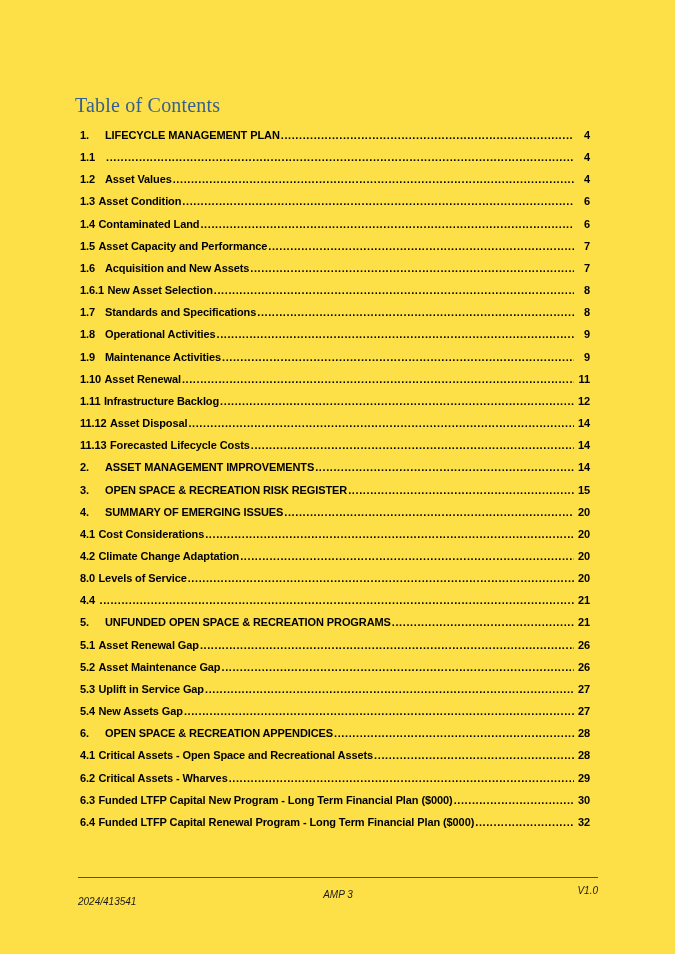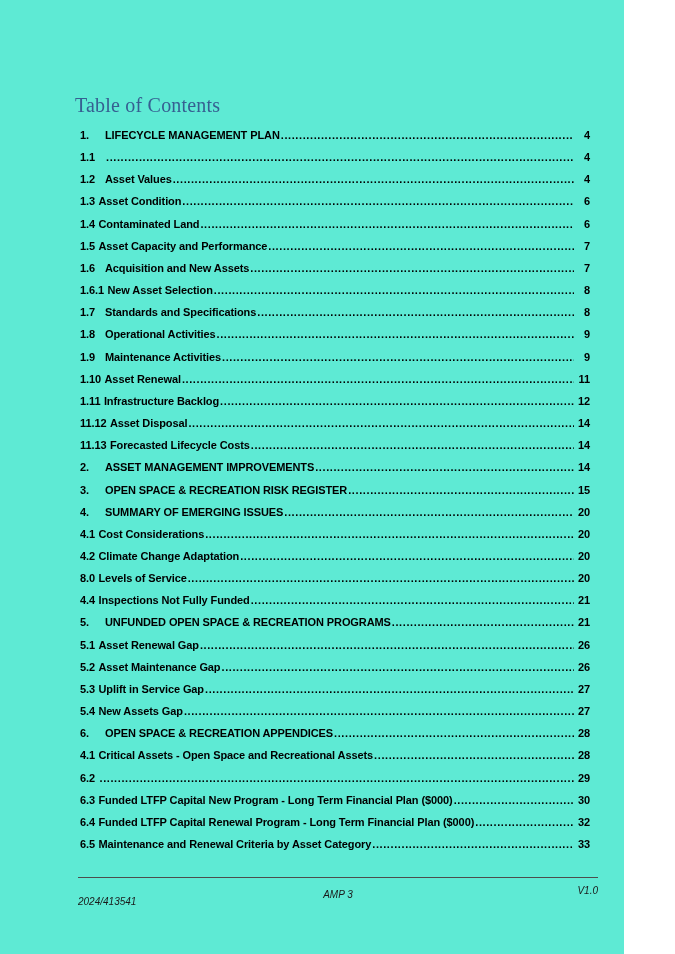--- a/index.html
+++ b/index.html
@@ -1,20 +1,20 @@
 <!DOCTYPE html>
 <html><head>
 <meta charset="utf-8">
 <style>
   html, body { margin: 0; padding: 0; background: #ffffff; }
   .page {
     position: relative;
-    width: 624px;
+    width: 675px;
     height: 954px;
-    background: #5eead4;
+    background: #fde047;
     font-family: "Liberation Sans", sans-serif;
     color: #000000;
     overflow: hidden;
   }
   .doc-title {
     position: absolute;
     left: 75px;
     top: 92px;
     margin: 0;
     font-family: "Liberation Serif", serif;
@@ -211,21 +211,20 @@
         <span class="pg">20</span>
       </div>
       <div class="toc-row">
         <span class="num">8.0</span>
         <span class="label">Levels of Service</span>
         <span class="leader"></span>
         <span class="pg">20</span>
       </div>
       <div class="toc-row">
         <span class="num">4.4</span>
-        <span class="label">Inspections Not Fully Funded</span>
         <span class="leader"></span>
         <span class="pg">21</span>
       </div>
       <div class="toc-row">
         <span class="num tab">5.</span>
         <span class="label">UNFUNDED OPEN SPACE &amp; RECREATION PROGRAMS</span>
         <span class="leader"></span>
         <span class="pg">21</span>
       </div>
       <div class="toc-row">
@@ -259,40 +258,35 @@
         <span class="pg">28</span>
       </div>
       <div class="toc-row">
         <span class="num">4.1</span>
         <span class="label">Critical Assets - Open Space and Recreational Assets</span>
         <span class="leader"></span>
         <span class="pg">28</span>
       </div>
       <div class="toc-row">
         <span class="num">6.2</span>
+        <span class="label">Critical Assets - Wharves</span>
         <span class="leader"></span>
         <span class="pg">29</span>
       </div>
       <div class="toc-row">
         <span class="num">6.3</span>
         <span class="label">Funded LTFP Capital New Program - Long Term Financial Plan ($000)</span>
         <span class="leader"></span>
         <span class="pg">30</span>
       </div>
       <div class="toc-row">
         <span class="num">6.4</span>
         <span class="label">Funded LTFP Capital Renewal Program - Long Term Financial Plan ($000)</span>
         <span class="leader"></span>
         <span class="pg">32</span>
-      </div>
-      <div class="toc-row">
-        <span class="num">6.5</span>
-        <span class="label">Maintenance and Renewal Criteria by Asset Category</span>
-        <span class="leader"></span>
-        <span class="pg">33</span>
       </div>
     </div>
 
   <div class="footer">
     <div class="footer-rule"></div>
     <span class="f-center">AMP 3</span>
     <span class="f-left">2024/413541</span>
     <span class="f-right">V1.0</span>
   </div>
 

